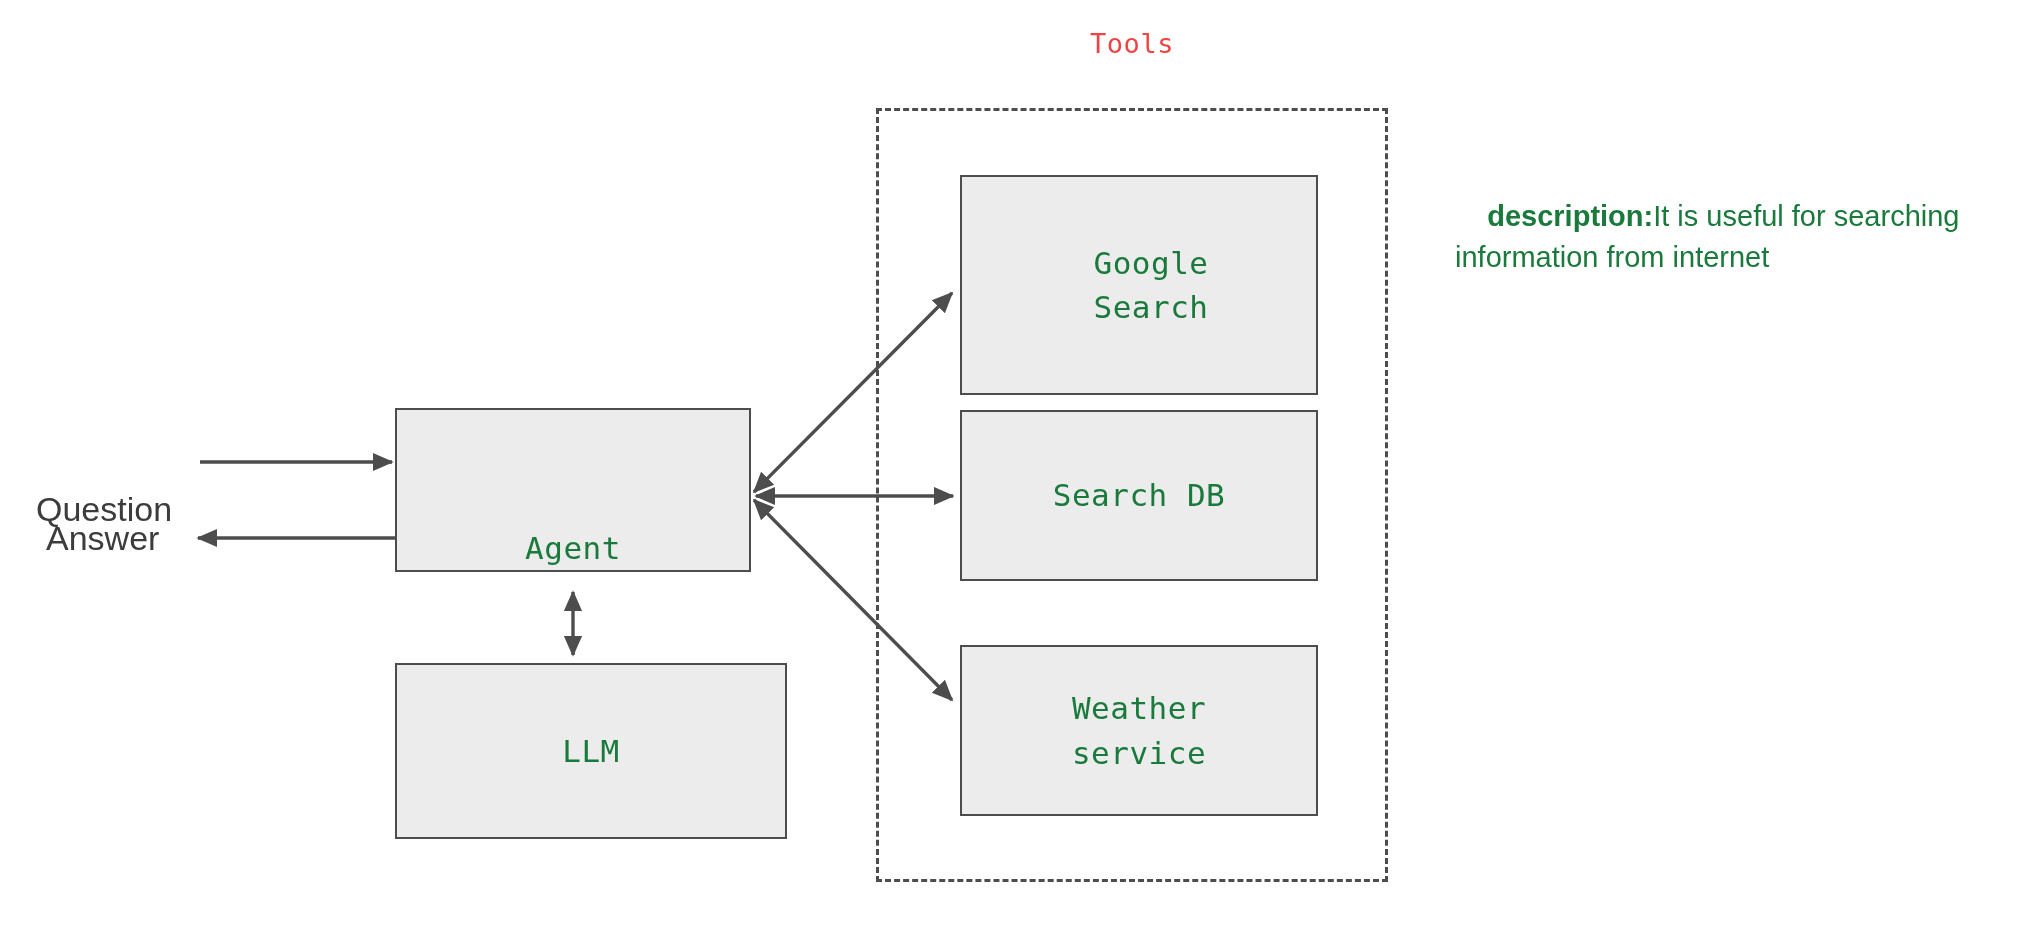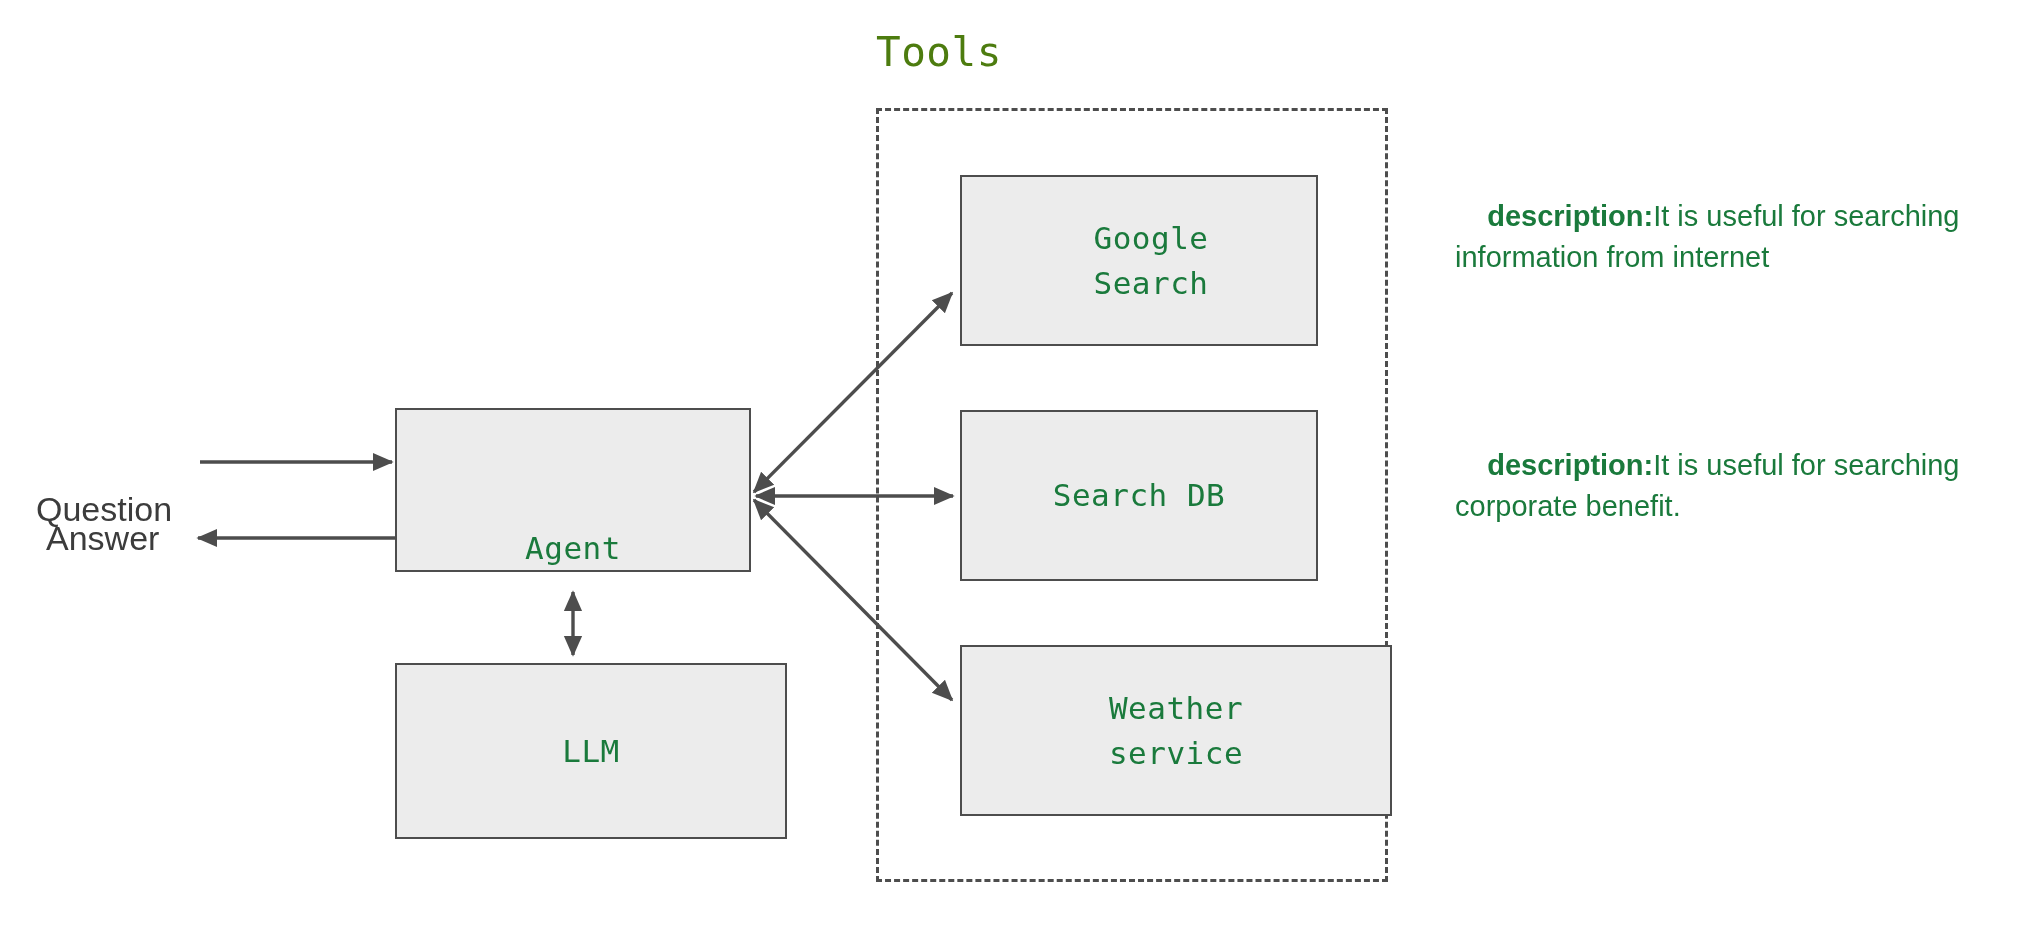--- a/index.html
+++ b/index.html
@@ -47,44 +47,44 @@
     font-family: "DejaVu Sans Mono", "Liberation Mono", monospace;
     color: #1a7a3c;
     font-size: 31px;
     line-height: 1.42;
     letter-spacing: 0.5px;
     white-space: pre-line;
   }
 
   #node-agent { left: 395px; top: 408px; width: 356px; height: 164px; align-items: flex-end; }
   #node-llm   { left: 395px; top: 663px; width: 392px; height: 176px; }
-  #node-google  { left: 960px; top: 175px; width: 358px; height: 171px; padding-left: 24px; }
+  #node-google  { left: 960px; top: 175px; width: 358px; height: 220px; padding-left: 24px; }
   #node-vector  { left: 960px; top: 410px; width: 358px; height: 171px; }
-  #node-weather { left: 960px; top: 645px; width: 432px; height: 171px; }
+  #node-weather { left: 960px; top: 645px; width: 358px; height: 171px; }
 
   
   #tools-container {
     position: absolute;
     left: 876px;
     top: 108px;
     width: 512px;
     height: 774px;
     box-sizing: border-box;
     border: 3px dashed #4d4d4d;
     background: transparent;
   }
   #tools-title {
     position: absolute;
     left: 876px;
     top: 28px;
     width: 512px;
-    text-align: left;
+    text-align: center;
     font-family: "DejaVu Sans Mono", "Liberation Mono", monospace;
-    font-size: 41px;
-    color: #4d7c0f;
+    font-size: 27px;
+    color: #ef4444;
     letter-spacing: 0.5px;
   }
 
   
   .io-label {
     position: absolute;
     font-family: "Liberation Sans", sans-serif;
     font-size: 34px;
     color: #3c3c3c;
     white-space: nowrap;
@@ -177,18 +177,15 @@
 
   <div class="node" id="node-weather">
     <span class="node-label">Weather
 service</span>
   </div>
 
   <div class="desc" id="desc-0">
     <b>description:</b><span>It is useful for searching information from internet</span>
   </div>
 
-  <div class="desc" id="desc-1">
-    <b>description:</b><span>It is useful for searching corporate benefit.</span>
-  </div>
 
 
 </div>
 
 </body></html>

